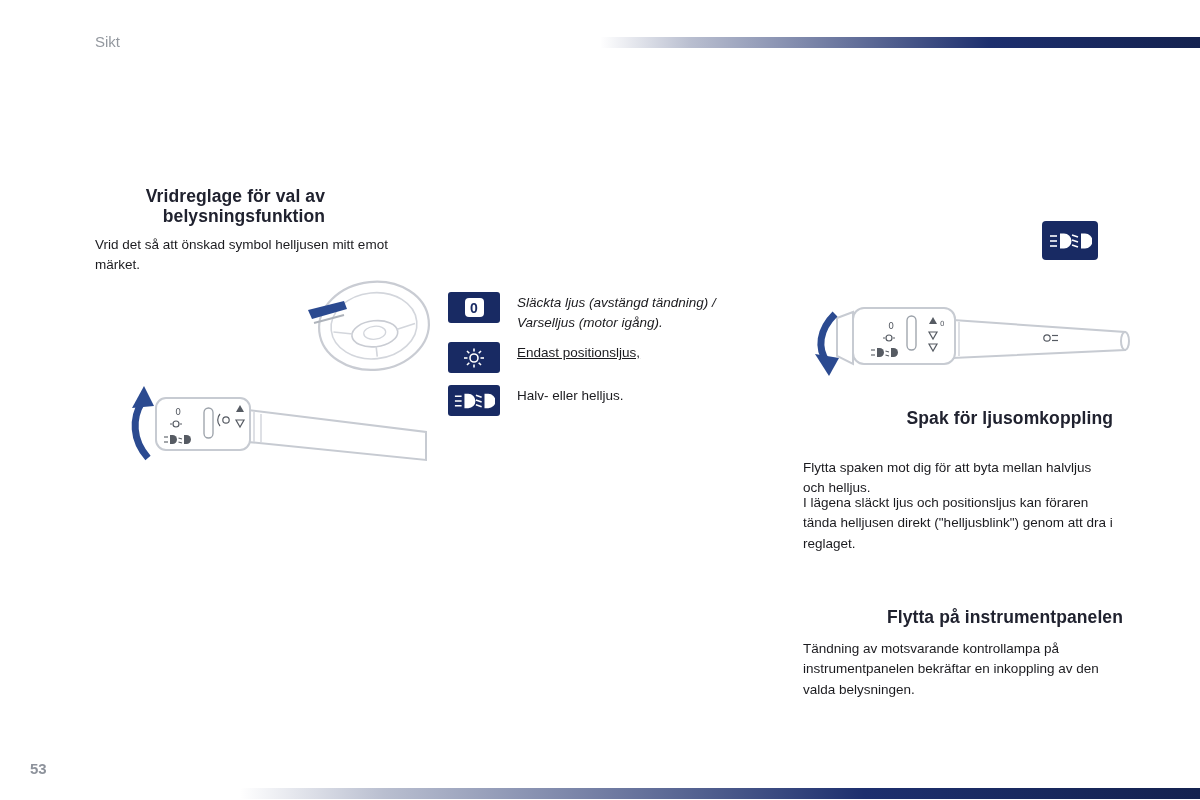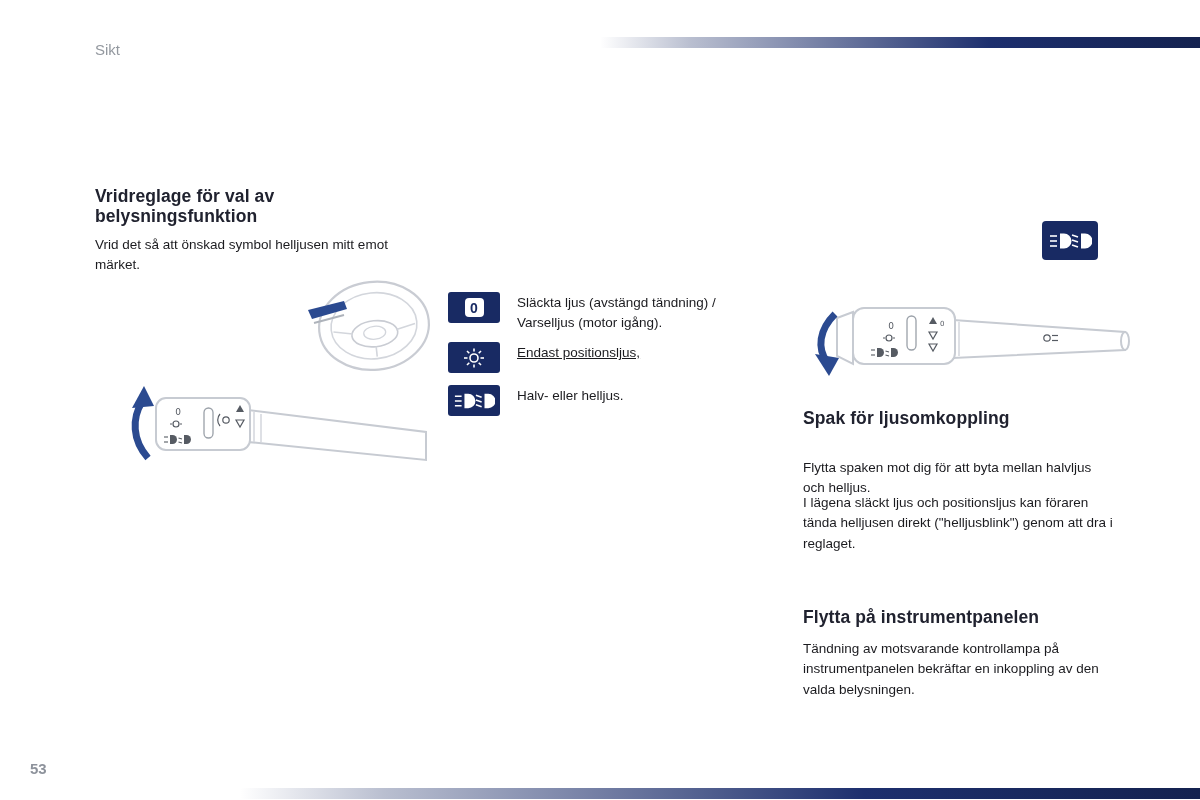--- a/index.html
+++ b/index.html
@@ -6,21 +6,21 @@
   body{
     width:1200px;height:800px;position:relative;background:#ffffff;
     font-family:"Liberation Sans", sans-serif;overflow:hidden;
   }
   .abs{position:absolute;}
   .muted{color:#93989f;font-size:15px;}
   .grad{
     background:linear-gradient(to right, rgba(24,42,99,0) 0%, rgba(24,42,99,0.30) 15%, #1d2f6e 65%, #14224f 100%);
   }
   h2.sec{
-    margin:0;font-size:17.5px;font-weight:bold;color:#20222f;line-height:1.15;letter-spacing:.1px;
+    margin:0;font-size:17.5px;font-weight:bold;color:#20222f;line-height:1.15;letter-spacing:.1px;text-align:right;
   }
   p.body{
     margin:0;font-size:13.5px;color:#1b1b1f;line-height:1.5;
   }
   .legend-row{display:flex;align-items:flex-start;}
   .legend-box{
     width:52px;height:31px;background:#182a63;border-radius:3px;
     display:flex;align-items:center;justify-content:center;flex:0 0 auto;
   }
   .legend-label{font-size:13.5px;color:#1b1b1f;line-height:1.45;margin-left:17px;padding-top:1px;}
@@ -28,21 +28,21 @@
     width:19px;height:19px;background:#ffffff;border-radius:4px;
     display:flex;align-items:center;justify-content:center;
     color:#182a63;font-weight:bold;font-size:14px;line-height:1;
   }
   .pagenum{font-size:15px;font-weight:bold;color:#8d929b;}
   svg text{font-family:"DejaVu Sans", sans-serif;}
 </style>
 </head>
 <body>
 
-<div class="abs muted" style="left:95px;top:41px;">Sikt</div>
+<div class="abs muted" style="left:95px;top:33px;">Sikt</div>
 <div class="abs grad" style="left:600px;top:37px;width:600px;height:11px;"></div>
 
 <h2 class="sec abs" style="left:95px;top:186px;width:230px;">Vridreglage för val av belysningsfunktion</h2>
 <p class="body abs" style="left:95px;top:235px;width:305px;">Vrid det så att önskad symbol helljusen mitt emot märket.</p>
 
 <svg class="abs" style="left:300px;top:276px;" width="140" height="102" viewBox="0 0 140 102">
   <g transform="rotate(-6 72 50)">
     <ellipse cx="74" cy="50" rx="55" ry="44" fill="#ffffff" stroke="#c9ccd3" stroke-width="2.2"></ellipse>
     <ellipse cx="74" cy="50" rx="43" ry="33" fill="none" stroke="#d3d6dc" stroke-width="1.6"></ellipse>
     <ellipse cx="74" cy="58" rx="23" ry="13" fill="#ffffff" stroke="#c9ccd3" stroke-width="1.6"></ellipse>
@@ -90,21 +90,21 @@
   <g>
     <path d="M40,86 C24,68 24,46 34,30" stroke="#2b4a90" stroke-width="7" fill="none"></path>
     <polygon points="24,36 36,14 46,34" fill="#2b4a90"></polygon>
   </g>
 </svg>
 
 <div class="abs legend-row" style="left:448px;top:292px;">
   <div class="legend-box">
     <div class="zero-chip">0</div>
   </div>
-  <div class="legend-label" style="width:245px;">Släckta ljus (avstängd tändning) / Varselljus (motor igång).</div>
+  <div class="legend-label" style="width:245px;font-style:italic;">Släckta ljus (avstängd tändning) / Varselljus (motor igång).</div>
 </div>
 
 <div class="abs legend-row" style="left:448px;top:342px;">
   <div class="legend-box">
     <svg width="26" height="22" viewBox="0 0 26 22">
       <circle cx="13" cy="11" r="4" fill="none" stroke="#ffffff" stroke-width="1.6"></circle>
       <g stroke="#ffffff" stroke-width="1.6">
         <line x1="13" y1="1.5" x2="13" y2="4.5"></line>
         <line x1="13" y1="17.5" x2="13" y2="20.5"></line>
         <line x1="3" y1="11" x2="6.5" y2="11"></line>

